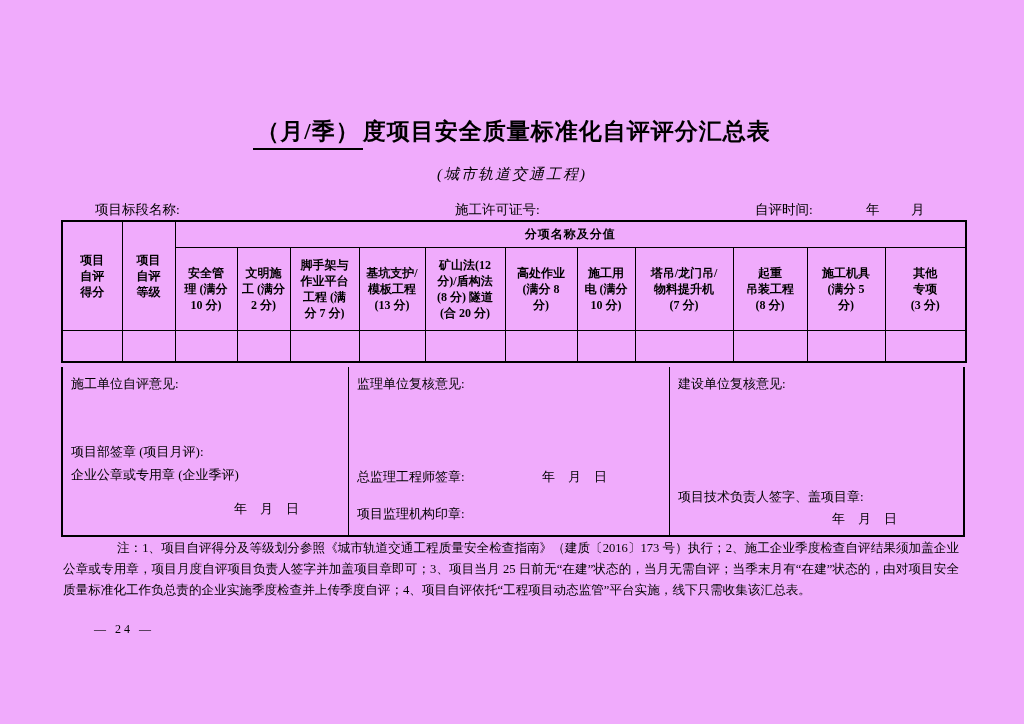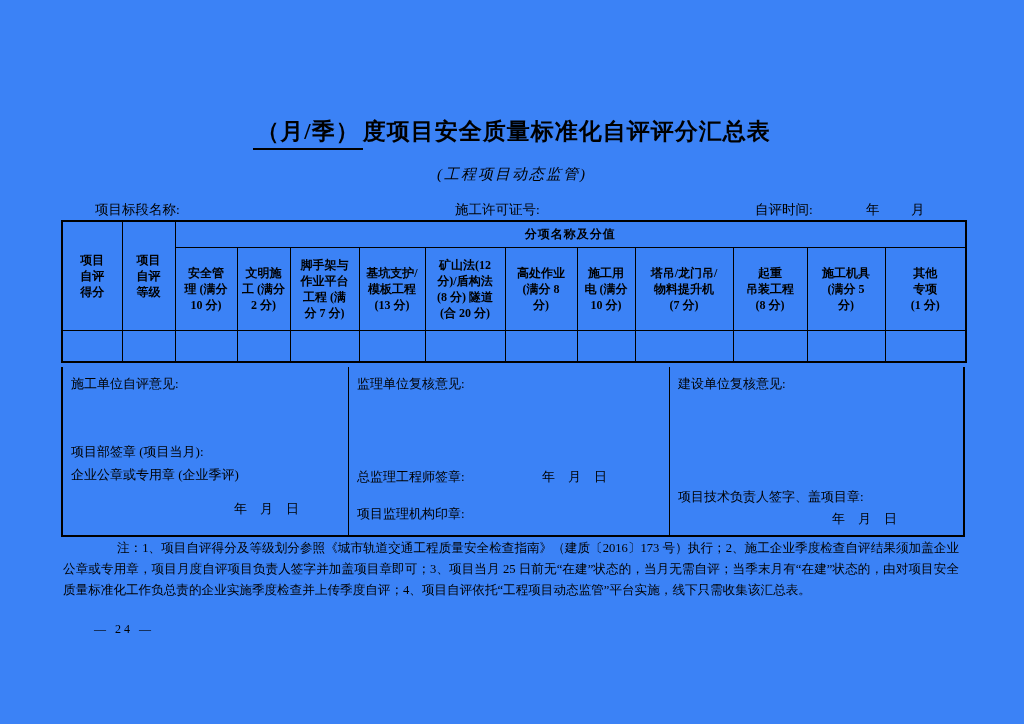--- a/index.html
+++ b/index.html
@@ -2,21 +2,21 @@
 <html><head>
 <meta charset="utf-8">
 <style>
   * { margin:0; padding:0; box-sizing:border-box; }
   html,body { background:#ffffff; }
   body {
     width:1024px; height:724px;
     font-family:"Liberation Serif","DejaVu Serif",serif;
     color:#000;
   }
-  .page { position:relative; width:1024px; height:724px; background:#3b82f6; overflow:hidden; }
+  .page { position:relative; width:1024px; height:724px; background:#f0abfc; overflow:hidden; }
 
   .doc-title {
     position:absolute; top:116px; left:0; width:100%;
     text-align:center; font-size:23px; font-weight:bold; letter-spacing:1px;
   }
   .doc-title .underlined {
     display:inline-block; border-bottom:2px solid #000; padding:0 3px 1px 3px;
   }
   .doc-subtitle {
     position:absolute; top:165px; left:0; width:100%;
@@ -70,21 +70,21 @@
     font-size:12px; letter-spacing:3px; white-space:nowrap;
   }
 </style>
 </head>
 <body>
 
 <div class="page">
 
   <h1 class="doc-title"><span class="underlined">（月/季）</span><span>度项目安全质量标准化自评评分汇总表</span></h1>
 
-  <div class="doc-subtitle">(工程项目动态监管)</div>
+  <div class="doc-subtitle">(城市轨道交通工程)</div>
 
   <span class="info-label info-segment">项目标段名称:</span>
   <span class="info-label info-permit">施工许可证号:</span>
   <span class="info-label info-time">自评时间:</span>
   <span class="info-label info-year">年</span>
   <span class="info-label info-month">月</span>
 
   <table class="score-table">
     <colgroup>
       <col style="width:60px">
@@ -139,21 +139,21 @@
 物料提升机
 (7 分)</td>
       <td>起重
 吊装工程
 (8 分)</td>
       <td>施工机具
 (满分 5
 分)</td>
       <td>其他
 专项
-(1 分)</td>
+(3 分)</td>
     </tr>
     <tr class="row-data">
       <td></td>
       <td></td>
       <td></td>
       <td></td>
       <td></td>
       <td></td>
       <td></td>
       <td></td>
@@ -162,21 +162,21 @@
       <td></td>
       <td></td>
       <td></td>
     </tr>
   </tbody>
     </table>
 
   <div class="opinions">
     <div class="op-cell op-contractor">
       <span class="op-label" style="top:8px;left:8px">施工单位自评意见:</span>
-      <span class="op-label" style="top:76px;left:8px">项目部签章 (项目当月):</span>
+      <span class="op-label" style="top:76px;left:8px">项目部签章 (项目月评):</span>
       <span class="op-label" style="top:99px;left:8px">企业公章或专用章 (企业季评)</span>
       <span class="op-label" style="top:133px;right:13px">年　月　日</span>
     </div>
     <div class="op-cell op-supervisor">
       <span class="op-label" style="top:8px;left:8px">监理单位复核意见:</span>
       <span class="op-label" style="top:101px;left:8px">总监理工程师签章:</span>
       <span class="op-label" style="top:101px;right:26px">年　月　日</span>
       <span class="op-label" style="top:138px;left:8px">项目监理机构印章:</span>
     </div>
     <div class="op-cell op-owner">

